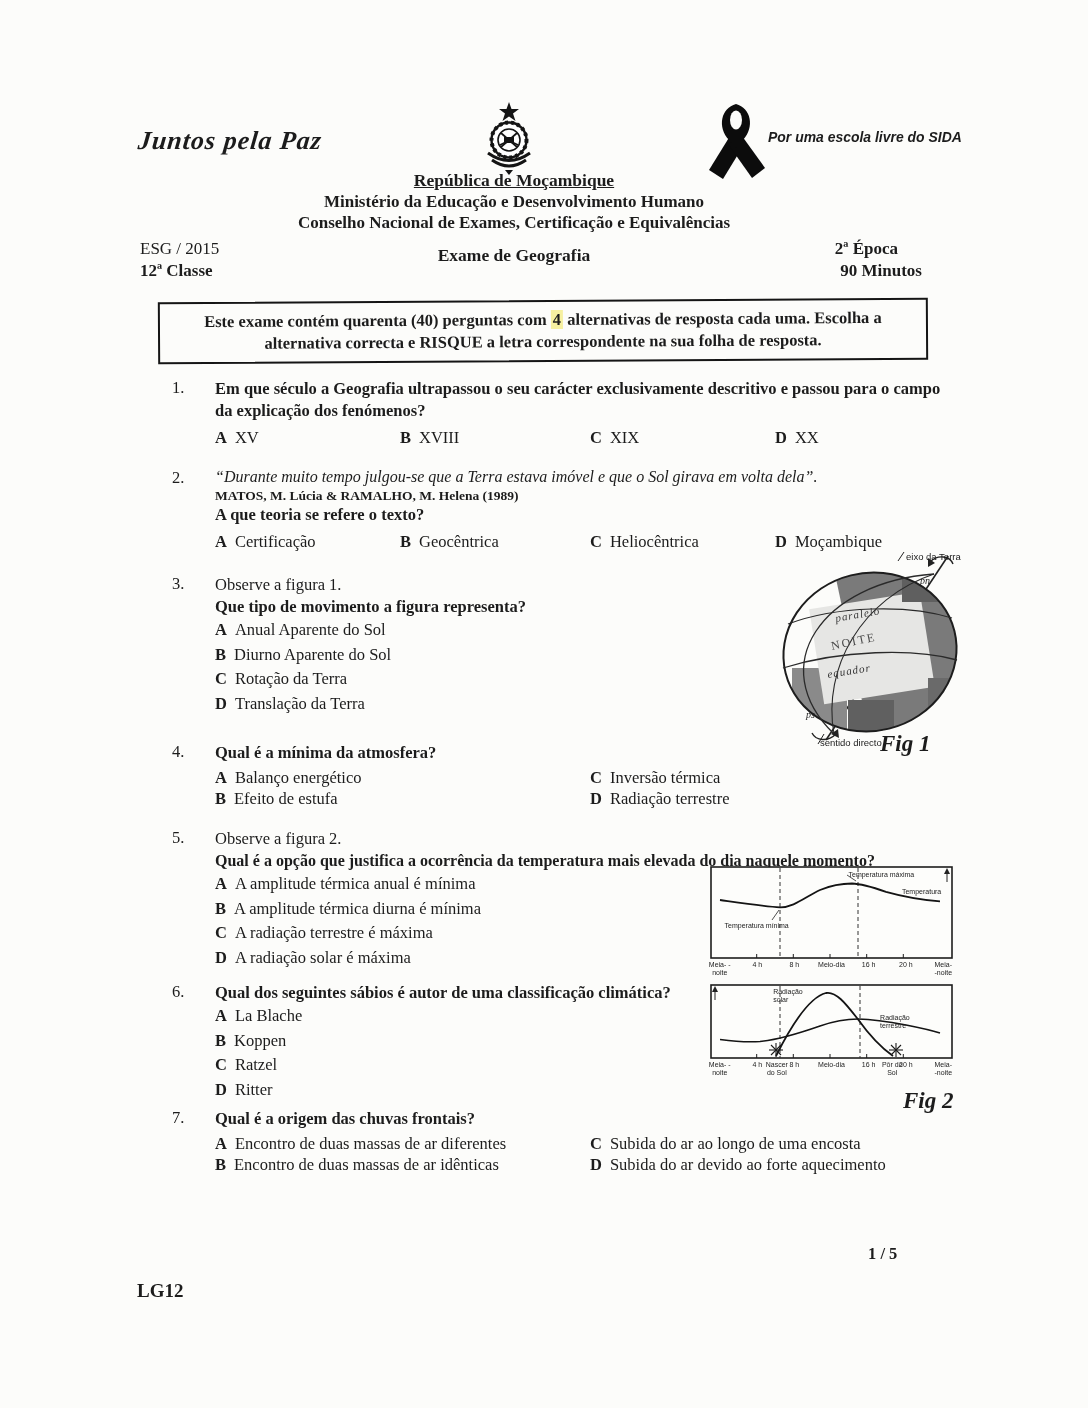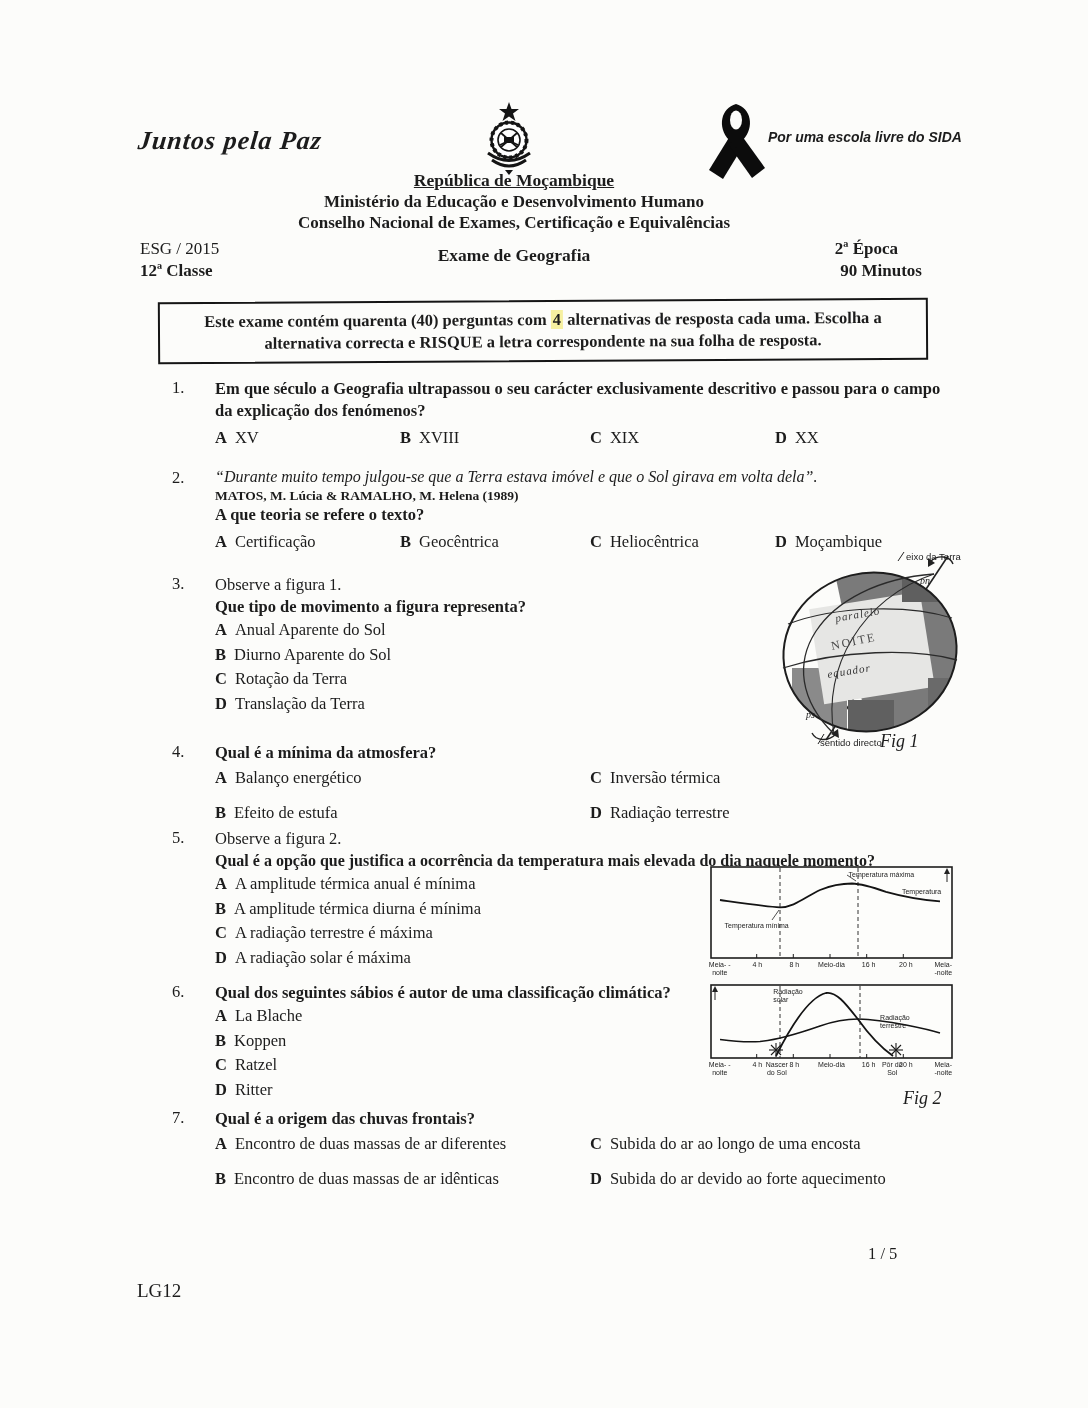--- a/index.html
+++ b/index.html
@@ -1,19 +1,19 @@
 <!DOCTYPE html>
 <html><head>
 <meta charset="utf-8">
 <style>
   html,body{margin:0;padding:0;background:#e8e8e6;}
   #page{position:relative;width:1088px;height:1408px;margin:0 auto;background:#fcfcfa;
         font-family:"Liberation Serif","DejaVu Serif",serif;color:#1c1c1c;font-size:16.5px;overflow:hidden;}
   .abs{position:absolute;}
-  .b{font-weight:normal;}
+  .b{font-weight:bold;}
   .nowrap{white-space:nowrap;}
 
   
   #motto{left:138px;top:126px;font-size:26px;font-style:italic;font-weight:bold;transform:skewX(-6deg);letter-spacing:1px;}
   #slogan{left:768px;top:128px;width:220px;font-family:"Liberation Sans",sans-serif;
           font-weight:bold;font-style:italic;font-size:15px;transform:scaleX(.93);transform-origin:left;}
   .orgcol{left:64px;width:900px;text-align:center;font-weight:bold;}
   #org1{top:170px;font-size:17.5px;text-decoration:underline;}
   #org2{top:192px;font-size:17px;}
   #org3{top:213px;font-size:17px;}
@@ -28,26 +28,26 @@
   .hl4{background:#f6f0a0;padding:0 2px;}
 
   
   .q{position:absolute;left:172px;display:grid;grid-template-columns:43px 1fr;}
   .qnum{font-size:16.5px;}
   .qtext{font-weight:bold;line-height:22px;}
   .qintro{line-height:22px;}
   .quote{font-style:italic;font-size:16px;}
   .attrib{text-align:left;font-weight:bold;font-size:13.5px;padding-right:2px;margin-top:2px;}
   .optrow{display:grid;grid-template-columns:185px 190px 185px 1fr;margin-top:6px;}
-  .opt2col{display:grid;grid-template-columns:375px 1fr;row-gap:15px;margin-top:4px;}
+  .opt2col{display:grid;grid-template-columns:375px 1fr;row-gap:1px;margin-top:4px;}
   .optstack .opt{line-height:24.5px;}
   .letter{font-weight:bold;margin-right:8px;}
 
   
-  .figcap{font-weight:normal;font-style:italic;font-size:18px;}
+  .figcap{font-weight:bold;font-style:italic;font-size:23px;}
   .panel{position:absolute;font-family:"Liberation Sans","DejaVu Sans",sans-serif;}
   .panel .lab{position:absolute;font-size:7px;line-height:7.5px;color:#222;}
   .tickrow{position:relative;width:100%;height:20px;}
   .tick{position:absolute;top:1px;transform:translateX(-50%);font-size:7px;line-height:7.5px;
         max-width:30px;text-align:center;color:#222;}
   svg{display:block;}
 </style>
 </head>
 <body>
 

